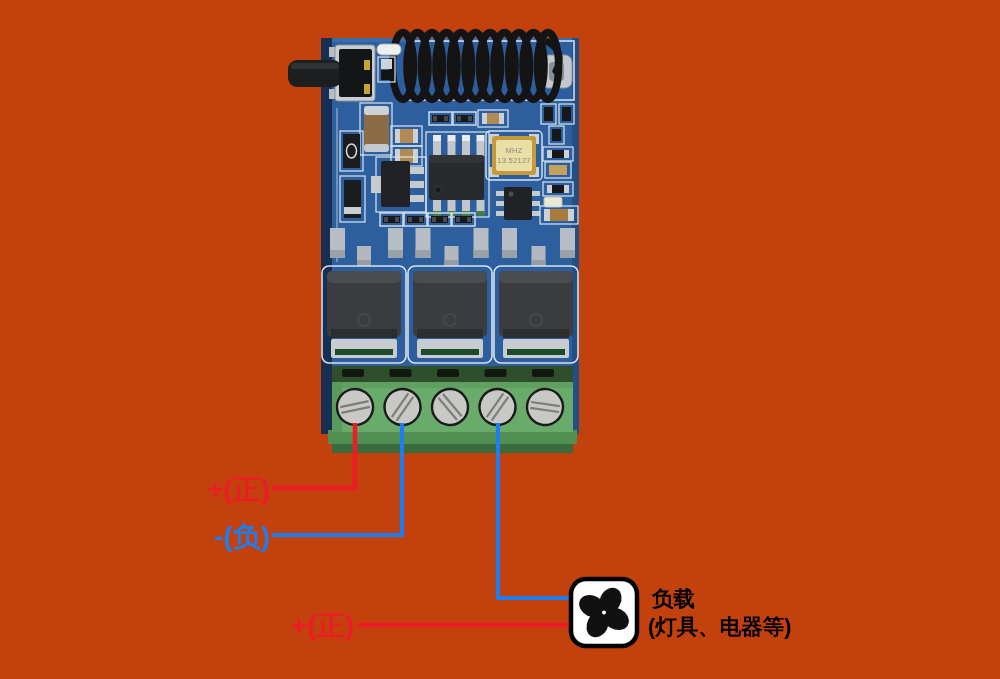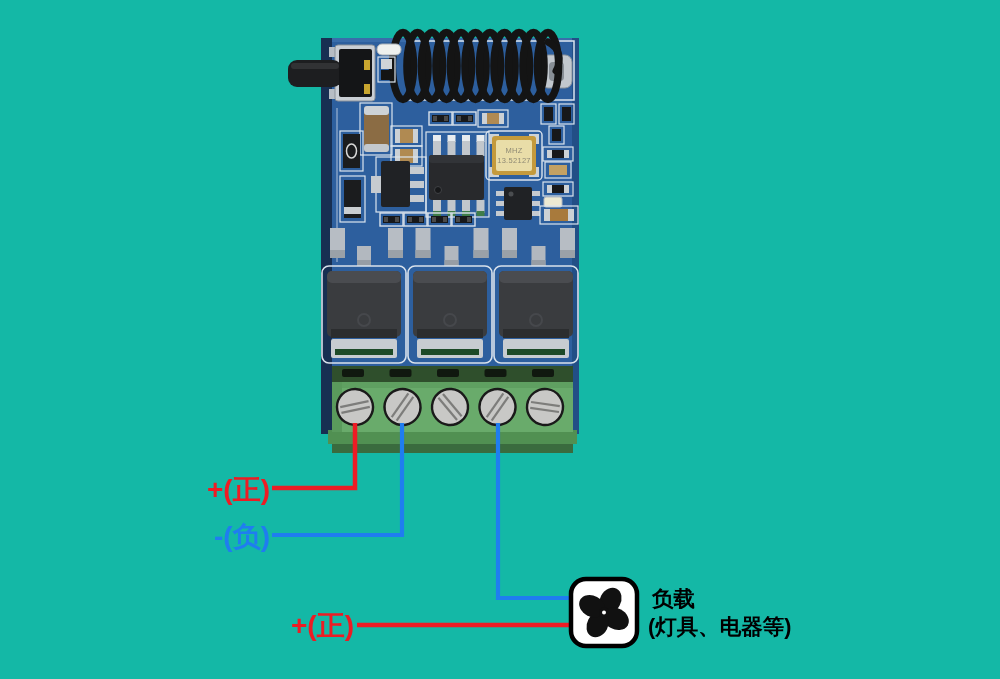--- a/index.html
+++ b/index.html
@@ -1,16 +1,16 @@
 <!DOCTYPE html>
 <html><head>
 <meta charset="utf-8">
 <style>
   html,body{margin:0;padding:0;background:#ffffff;}
-  #scene{position:relative;width:1000px;height:679px;background:#14b8a6;overflow:hidden;
+  #scene{position:relative;width:1000px;height:679px;background:#c2410c;overflow:hidden;
          font-family:"Liberation Sans","DejaVu Sans",sans-serif;}
   svg{display:block;}
   text{font-family:"Liberation Sans","DejaVu Sans",sans-serif;}
   .wire-label{font-size:28px;font-weight:700;}
   .load-label{font-size:21.5px;font-weight:600;fill:#000;}
   .crystal-text{font-size:7.5px;fill:#8f8a74;letter-spacing:.3px;}
 </style>
 </head>
 <body>
 

